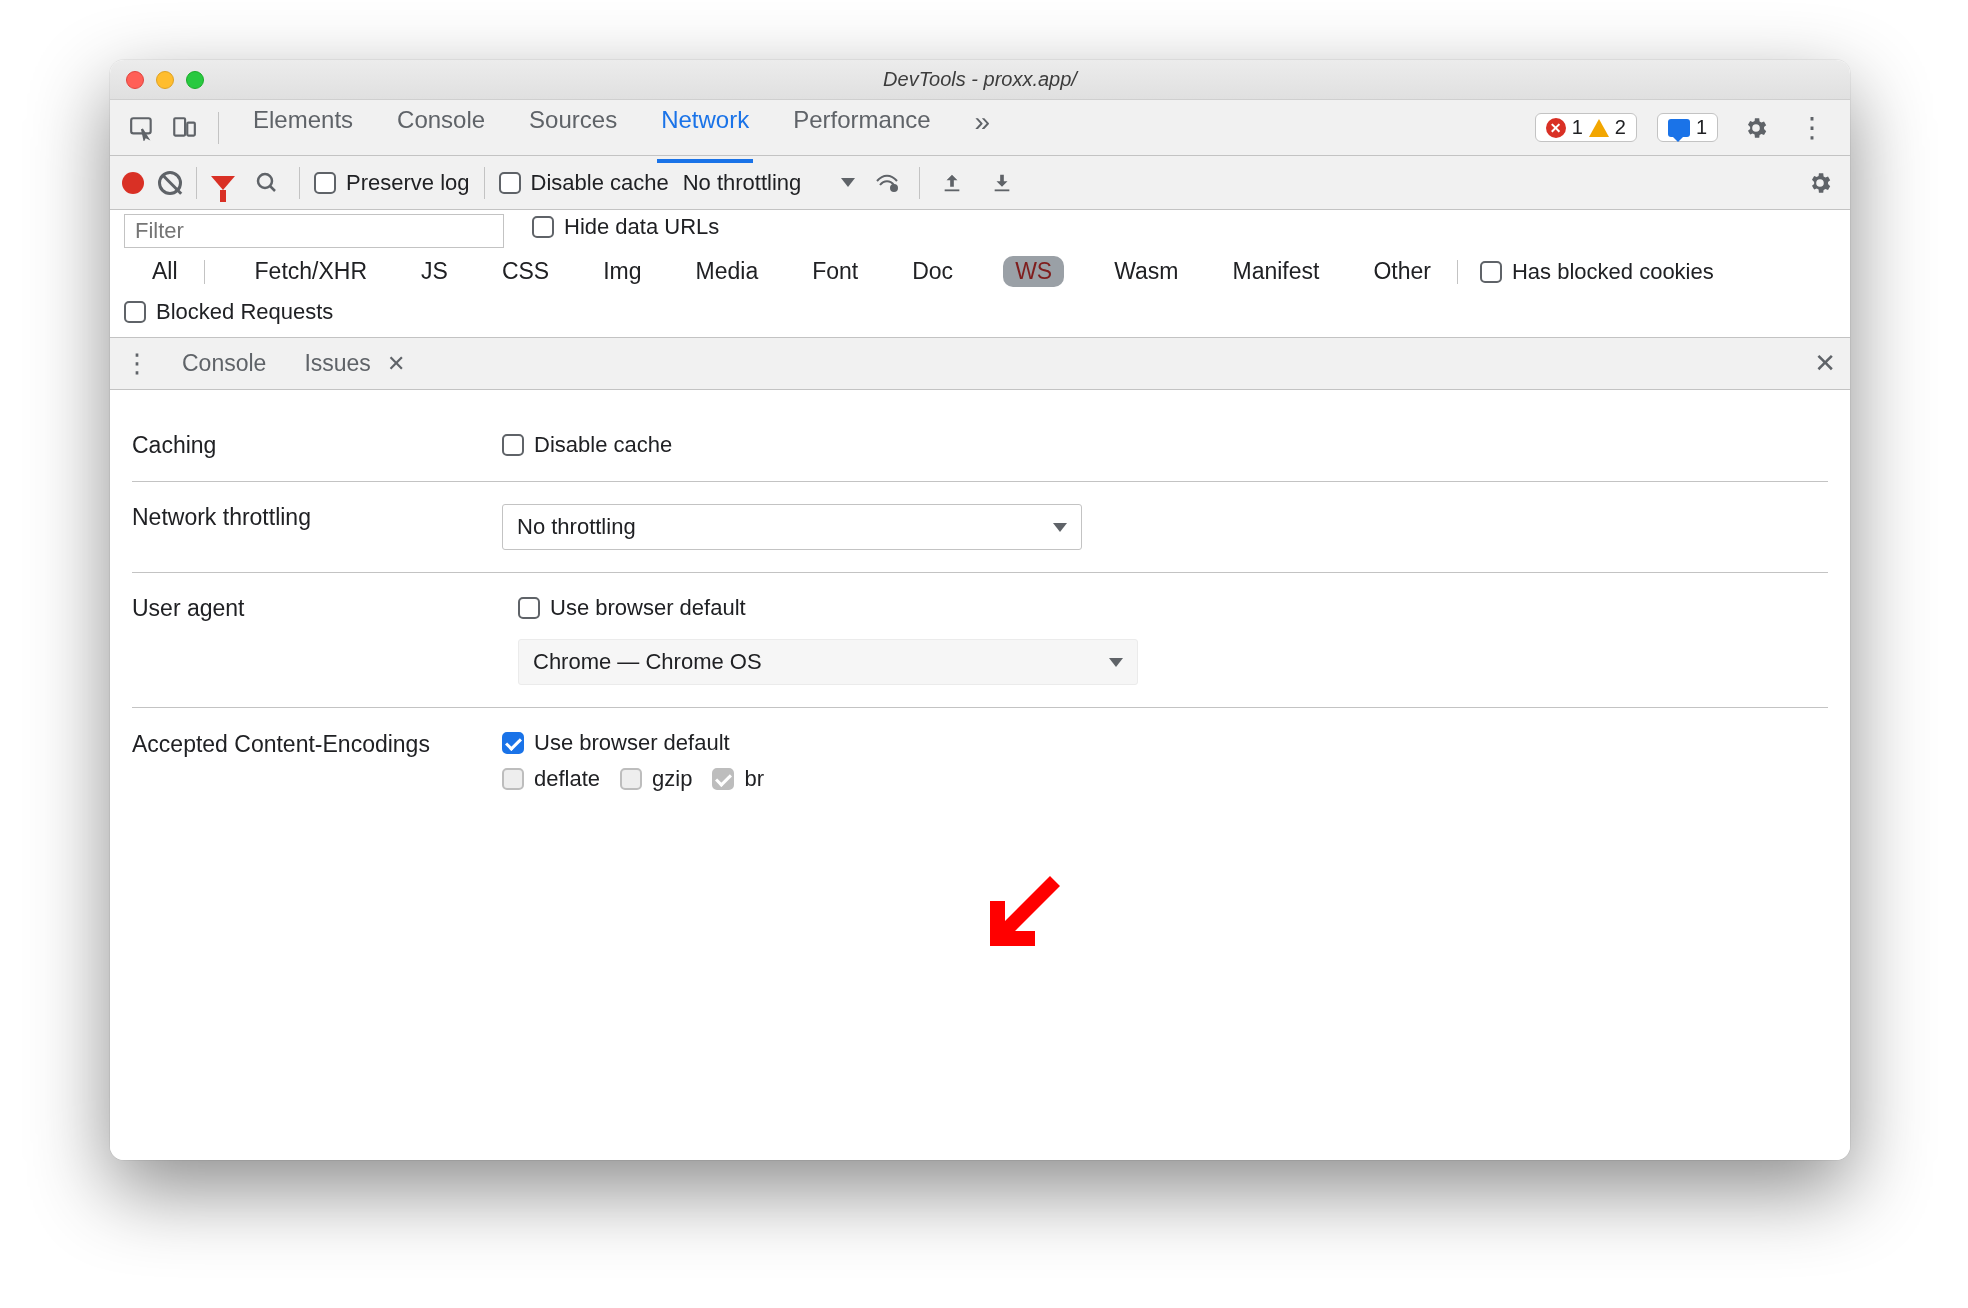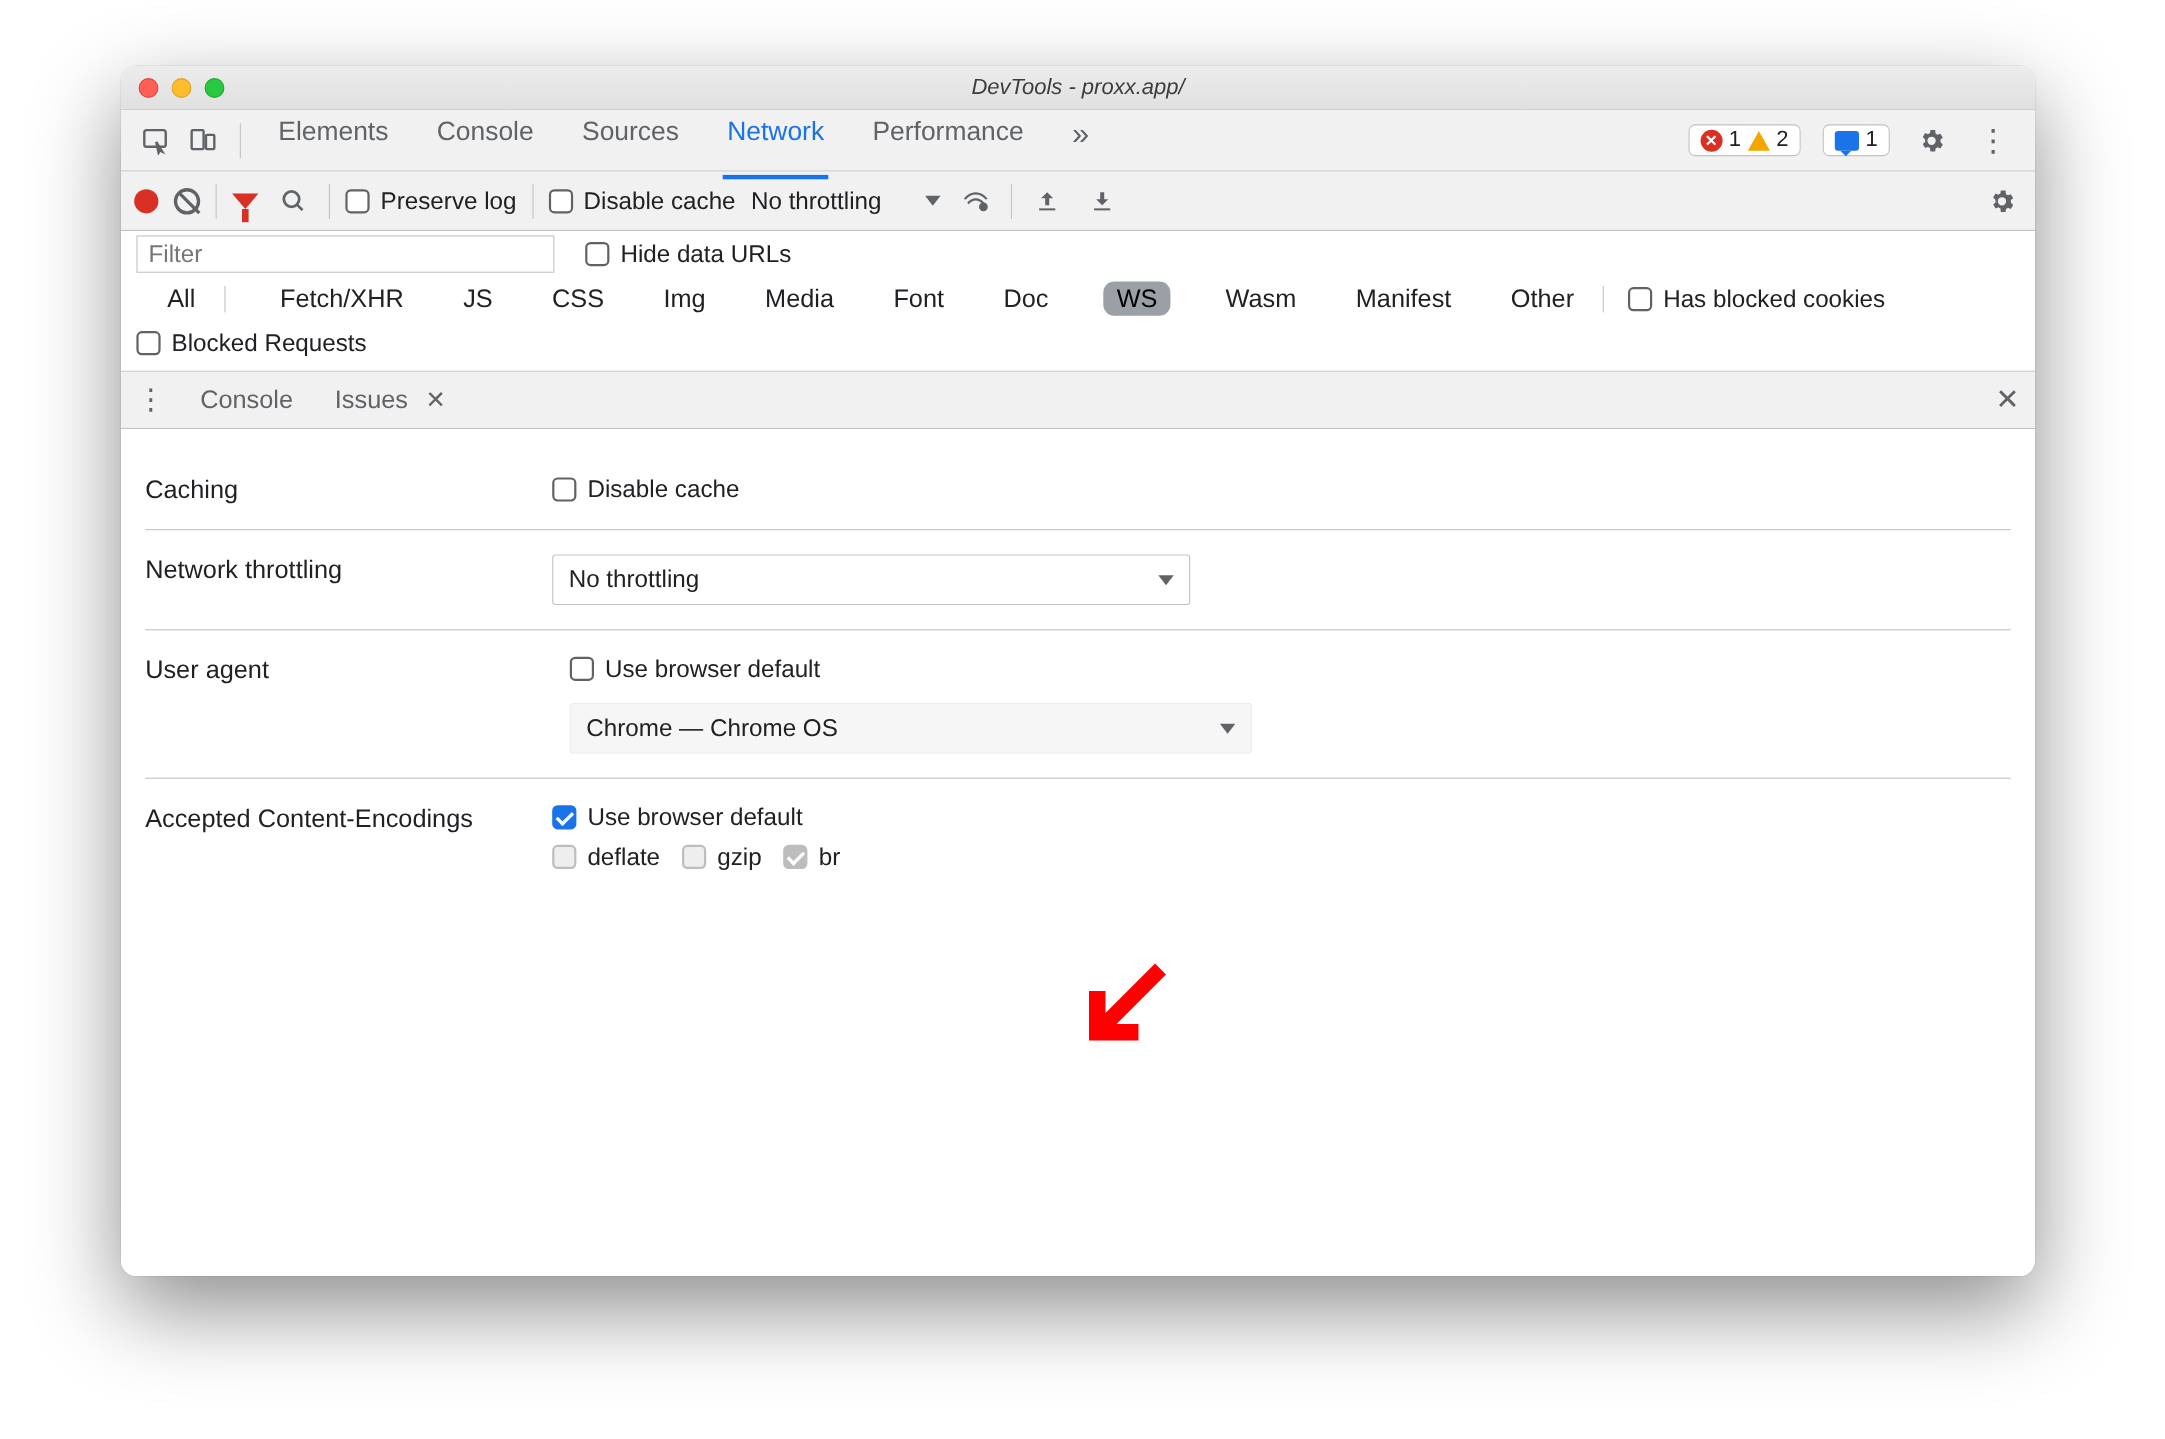--- a/index.html
+++ b/index.html
@@ -75,25 +75,25 @@
   .chk{display:flex;align-items:center;gap:10px;font-size:22px;color:#202124;}
   .box{width:22px;height:22px;border:2px solid #5f6368;border-radius:5px;display:inline-block;background:#fff;}
   .box.checked{background:#1a73e8;border-color:#1a73e8;position:relative;}
   .box.checked::after{content:"";position:absolute;left:5px;top:1px;width:6px;height:12px;border:solid #fff;border-width:0 3px 3px 0;transform:rotate(45deg);}
   .box.disabled{background:#eee;border-color:#bdbdbd;}
   .box.disabled.checked{background:#bdbdbd;border-color:#bdbdbd;}
   .drop{display:flex;align-items:center;gap:10px;color:#202124;}
   .caret-d{width:0;height:0;border-left:7px solid transparent;border-right:7px solid transparent;border-top:9px solid #5f6368;}
   
   .filter-area{background:#fff;padding:4px 14px 12px;border-bottom:1px solid #c3c3c3;}
-  .filter-row1{display:flex;align-items:center;gap:28px;margin-bottom:8px;}
+  .filter-row1{display:flex;align-items:flex-start;gap:28px;margin-bottom:8px;}
   .filter-input{width:380px;height:34px;border:1px solid #c3c3c3;font-size:22px;color:#5f6368;padding:2px 10px;background:#fff;}
   .pill-tabs{display:flex;align-items:center;gap:22px;font-size:23px;color:#202124;flex-wrap:wrap;}
   .pill-tabs .ptab{padding:2px 4px;margin-left:24px;}
-  .pill-tabs .ptab.active{background:#9aa0a6;color:#000000;border-radius:10px;padding:2px 12px;}
+  .pill-tabs .ptab.active{background:#9aa0a6;color:#7f1d1d;border-radius:10px;padding:2px 12px;}
   .filter-row3{display:flex;align-items:center;gap:12px;margin-top:12px;}
   
   .drawer-tabs{display:flex;align-items:center;height:52px;background:#f1f1f1;border-bottom:1px solid #c3c3c3;padding:0 14px;gap:30px;font-size:23px;color:#5f6368;}
   .drawer-tabs .vdots{font-size:26px;letter-spacing:-2px;}
   .drawer-tabs .dtab{padding:12px 4px 12px;position:relative;}
   .drawer-tabs .dtab.active{color:#1a73e8;}
   .drawer-tabs .dtab.active::after{content:"";position:absolute;left:-4px;right:-4px;bottom:-1px;height:4px;background:#1a73e8;}
   .drawer-tabs .close-x{font-size:22px;color:#5f6368;margin-left:-18px;}
   .drawer-tabs .right-x{margin-left:auto;font-size:26px;color:#5f6368;}
   

